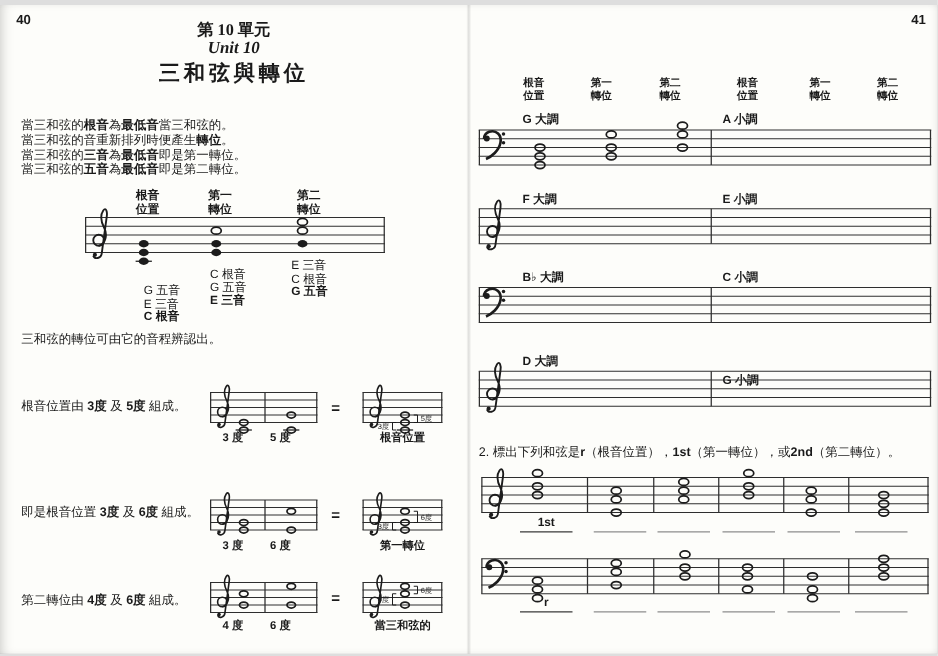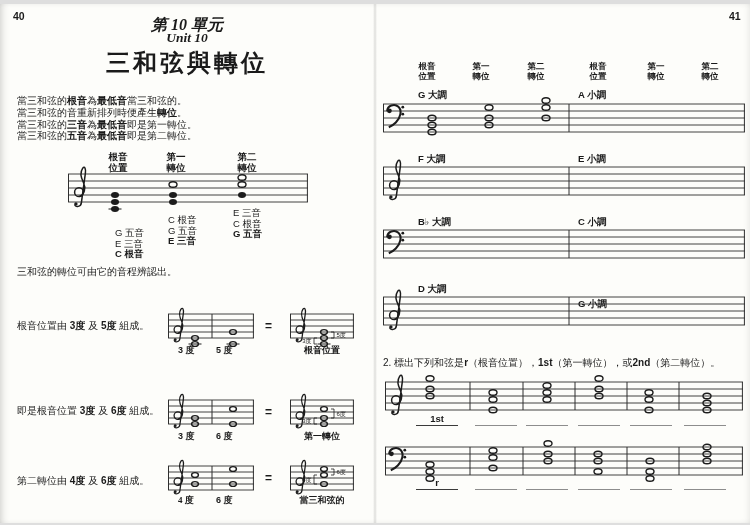--- a/index.html
+++ b/index.html
@@ -4,23 +4,23 @@
 <style>
   html,body{margin:0;padding:0;background:#dedede;}
   #sheet{position:relative;width:750px;height:519px;margin:4px auto;background:#fdfdfa;
     color:#1a1a1a;font-family:"Liberation Sans","DejaVu Sans",sans-serif;overflow:hidden;
     box-shadow:inset 6px 0 10px -6px rgba(0,0,0,.25), inset -4px 0 8px -5px rgba(0,0,0,.15);}
   .abs{position:absolute;}
   .serif{font-family:"Liberation Serif","DejaVu Serif",serif;}
   .b{font-weight:bold;}
   .ctr{text-align:center;}
   .pgnum{font-size:10.5px;font-weight:bold;}
-  .unitzh{font-size:16px;font-style:italic;font-weight:bold;}
+  .unitzh{font-size:13px;font-weight:bold;}
   .uniten{font-size:13.5px;font-style:italic;font-weight:bold;}
-  .titlezh{font-size:24px;font-weight:bold;letter-spacing:3px;}
+  .titlezh{font-size:17px;font-weight:bold;letter-spacing:3px;}
   .titleen{font-size:21px;font-weight:bold;}
   .body-text{font-size:10px;line-height:11.8px;}
   .small-lab{font-size:9.5px;line-height:10.5px;}
   .head-cell{width:54px;text-align:center;font-size:8.5px;line-height:9.8px;}
   .key-label{font-size:9.5px;font-weight:bold;}
   .int-label{width:34px;text-align:left;font-size:9px;font-weight:bold;}
   .res-label{width:80px;text-align:center;font-size:9px;font-weight:bold;}
   .eq{font-size:12px;font-weight:bold;}
   .ans{width:42px;height:14px;text-align:center;font-size:9.5px;font-weight:bold;
        line-height:15px;border-bottom:1.2px solid #8d8d8d;}
@@ -236,21 +236,21 @@
         <circle cx="4.9" cy="29.9" r="1.7" fill="#1c1c1c"></circle>
       </g>
       <ellipse cx="34" cy="3" rx="3.42" ry="2.4000000000000004" fill="none" stroke="#1c1c1c" stroke-width="1.4"></ellipse>
       <ellipse cx="34" cy="9" rx="3.42" ry="2.4000000000000004" fill="none" stroke="#1c1c1c" stroke-width="1.4"></ellipse>
       <ellipse cx="34" cy="18" rx="3.42" ry="2.4000000000000004" fill="none" stroke="#1c1c1c" stroke-width="1.4"></ellipse>
       <path d="M27,9 L24,9 L24,18 L27,18" fill="none" stroke="#1c1c1c" stroke-width="0.8"></path>
       <text x="21.5" y="15.7" text-anchor="end" font-size="6">4度</text>
       <path d="M41,3 L44,3 L44,9 L41,9" fill="none" stroke="#1c1c1c" stroke-width="0.8"></path>
       <text x="46.5" y="8.2" text-anchor="start" font-size="6">6度</text>
     </svg>
-  <div class="abs int-label" style="left:178px;top:490px;font-family:Liberation Serif, serif;">4 度</div>
+  <div class="abs int-label" style="left:178px;top:490px;">4 度</div>
   <div class="abs int-label" style="left:216px;top:490px;">6 度</div>
   <div class="abs res-label" style="left:282px;top:490px;">當三和弦的</div>
 
   <div class="abs pgnum" style="left:729px;top:6px;">41</div>
 
 
   <div class="abs head-cell b" style="left:400px;top:58px;">
     <div>根音</div>
     <div>位置</div>
   </div>

